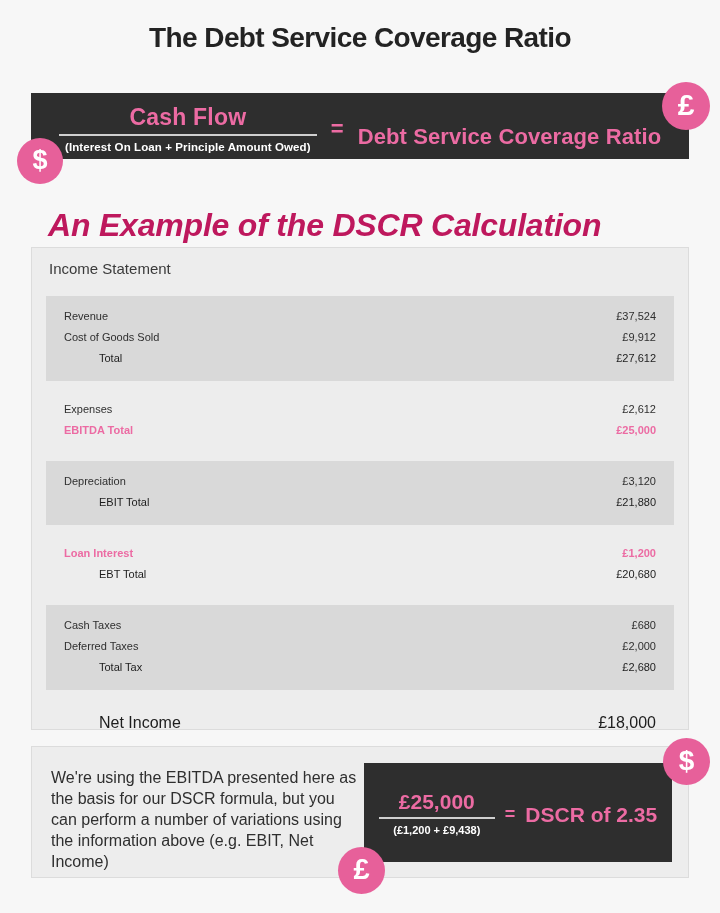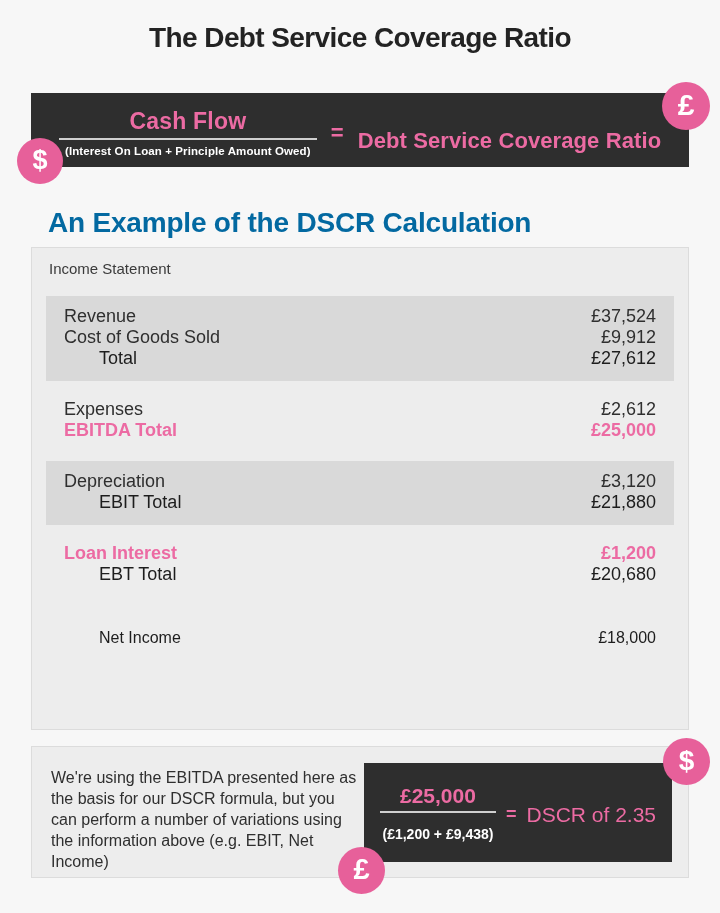--- a/index.html
+++ b/index.html
@@ -33,21 +33,21 @@
     letter-spacing: -0.6px;
     color: #232323;
   }
 
   
   .formula-banner {
     position: absolute;
     left: 31px;
     top: 93px;
     width: 658px;
-    height: 74px;
+    height: 66px;
     background: #2e2e2e;
     box-sizing: border-box;
   }
   .formula-inner {
     position: absolute;
     left: 0;
     top: 0;
     width: 100%;
     height: 100%;
     display: flex;
@@ -114,24 +114,25 @@
   .coin-dollar-left  { left: 17px;  top: 138px; width: 46px; height: 46px; font-size: 27px; }
   .coin-dollar-bot   { left: 663px; top: 738px; width: 47px; height: 47px; font-size: 28px; }
   .coin-pound-bot    { left: 338px; top: 847px; width: 47px; height: 47px; font-size: 29px; }
   .coin span { line-height: 1; transform: translateY(-1px); }
 
   
   .section-heading {
     position: absolute;
     left: 48px;
     top: 207px;
-    font-size: 28px;
-    font-weight: 700;
-    color: #0369a1;
+    font-size: 32px;
+    font-weight: 700;
+    color: #be185d;
     letter-spacing: -0.2px;
+    font-style: italic;
   }
 
   
   .statement-panel {
     position: absolute;
     left: 31px;
     top: 247px;
     width: 658px;
     height: 483px;
     background: #ededed;
@@ -156,21 +157,21 @@
     box-sizing: border-box;
   }
   .group.shaded { background: #d9d9d9; }
   .group.plain  { background: transparent; }
   .gap { height: 8px; }
 
   .row {
     display: flex;
     justify-content: space-between;
     align-items: baseline;
-    font-size: 18px;
+    font-size: 11px;
     line-height: 21px;
     color: #2f2f2f;
   }
   .row .label { text-align: left; }
   .row .value { text-align: right; white-space: nowrap; }
   .row.bold .label,
   .row.bold .value { font-weight: 400; color: #1d1d1d; margin-left: 35px; }
   .row.pink .label,
   .row.pink .value { color: #ec6ba3; font-weight: 700; }
   .row.net {
@@ -227,35 +228,35 @@
     font-weight: 700;
     padding-bottom: 3px;
   }
   .calc-fraction .bar {
     width: 116px;
     height: 2px;
     background: #cfcfcf;
   }
   .calc-fraction .denominator {
     color: #ffffff;
-    font-size: 14px;
-    font-weight: 700;
-    padding-top: 13px;
+    font-size: 11px;
+    font-weight: 700;
+    padding-top: 5px;
     white-space: nowrap;
   }
   .calc-equals {
     color: #ec6ba3;
     font-size: 18px;
     font-weight: 700;
     margin-top: 4px;
   }
   .calc-result {
     color: #ec6ba3;
     font-size: 21px;
-    font-weight: 400;
+    font-weight: 700;
     margin-top: 4px;
     white-space: nowrap;
   }
 </style>
 </head>
 <body>
 
 <div class="page">
 
   <div class="title">The Debt Service Coverage Ratio</div>
@@ -331,20 +332,34 @@
           <div class="row pink">
             <span class="label">Loan Interest</span>
             <span class="value">£1,200</span>
           </div>
           <div class="row bold">
             <span class="label">EBT Total</span>
             <span class="value">£20,680</span>
           </div>
         </div>
         <div class="gap"></div>
+        <div class="group shaded">
+          <div class="row">
+            <span class="label">Cash Taxes</span>
+            <span class="value">£680</span>
+          </div>
+          <div class="row">
+            <span class="label">Deferred Taxes</span>
+            <span class="value">£2,000</span>
+          </div>
+          <div class="row bold">
+            <span class="label">Total Tax</span>
+            <span class="value">£2,680</span>
+          </div>
+        </div>
         <div class="gap"></div>
         <div class="group plain net-group">
           <div class="row bold net">
             <span class="label">Net Income</span>
             <span class="value">£18,000</span>
           </div>
         </div>
       </div>
   </div>
 

